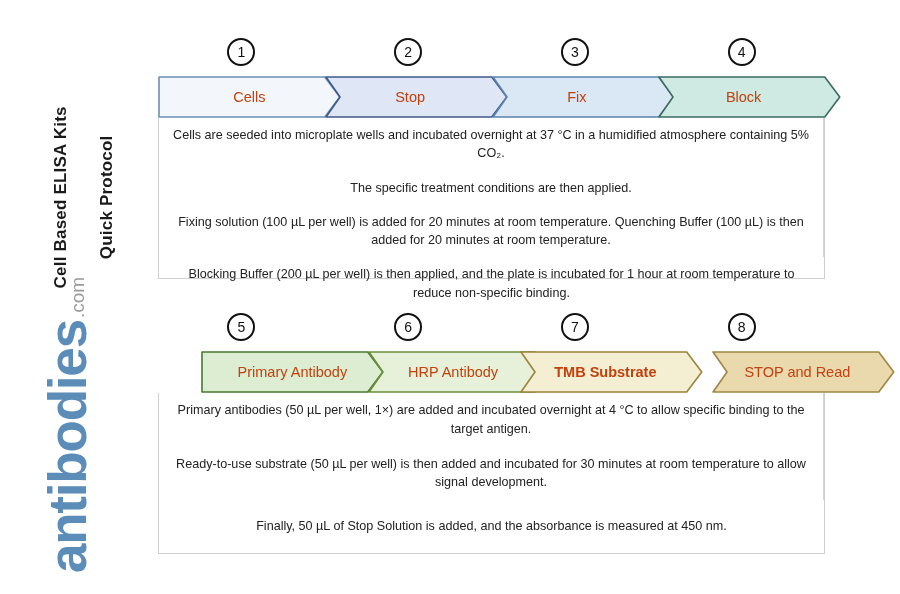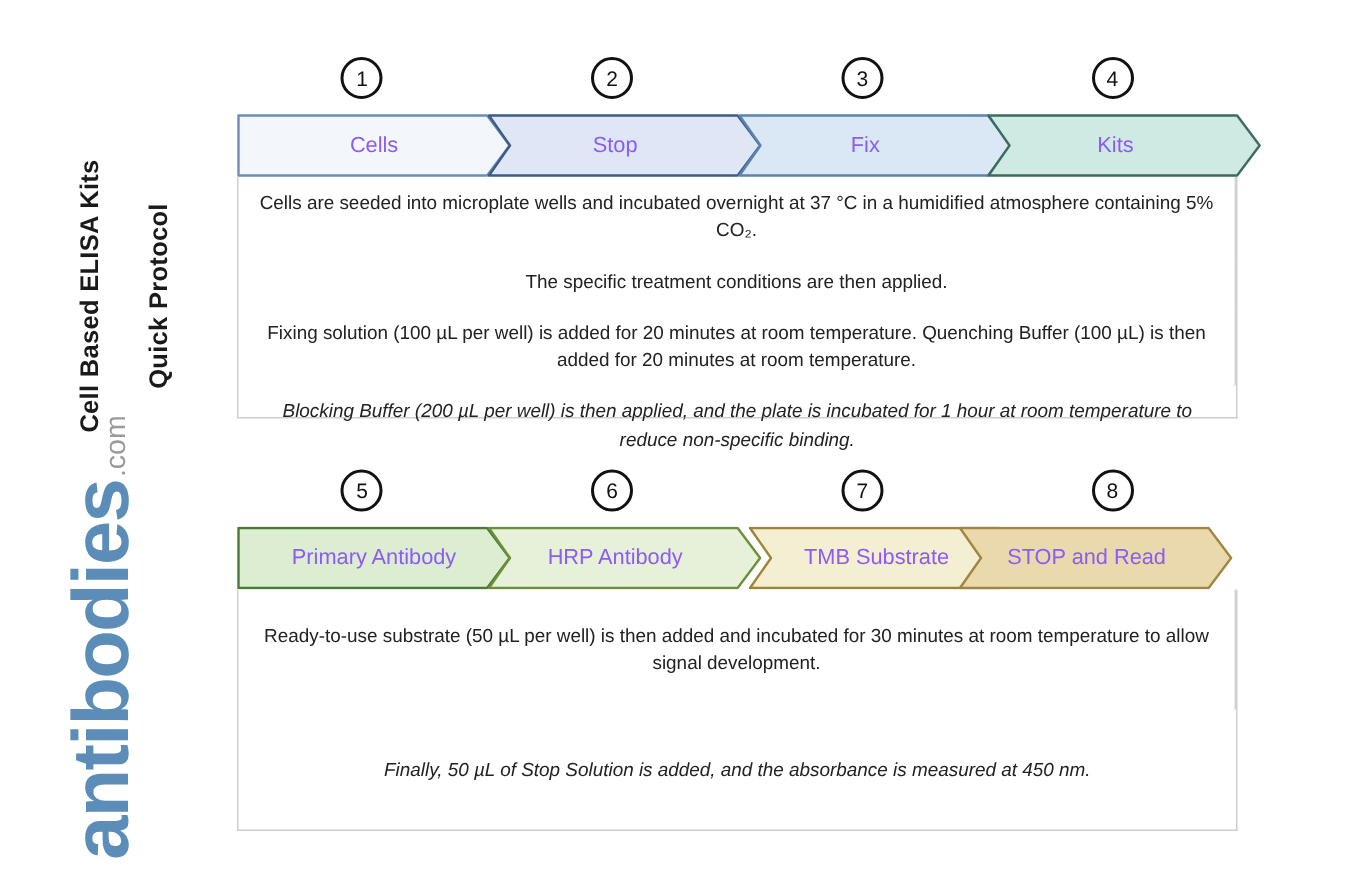--- a/index.html
+++ b/index.html
@@ -107,21 +107,21 @@
   }
   .chevron {
     position: absolute;
     top: 0;
     height: 42px;
     box-sizing: border-box;
     display: flex;
     align-items: center;
     justify-content: center;
     font-size: 14.5px;
-    color: #8b5cf6;
+    color: #c2410c;
     text-align: center;
   }
   .chevron span { position: relative; left: -6px; }
   .chevron.first span { left: 0px; }
 
   
   .cells-strip {
     position: relative;
     width: 667px;
     height: 161px;
@@ -134,21 +134,21 @@
   }
   .cell {
     flex: 1 1 0;
     border-right: 1px solid #d4d4d4;
     box-sizing: border-box;
     display: flex;
     align-items: center;
     justify-content: center;
     padding: 8px 14px;
   }
-  .cell:last-child { border-right: none; font-style: italic; }
+  .cell:last-child { border-right: none; }
   .cell p {
     margin: 0;
     font-size: 12.6px;
     line-height: 1.45;
     color: #222222;
     text-align: center;
   }
 </style>
 </head>
 <body>
@@ -195,21 +195,21 @@
       <div class="chevron" style="left: 333.5px; width: 182.75px; text-align: center;">
         <svg width="182.75" height="42" viewBox="0 0 182.75 42" style="position: absolute; left: 0px; top: 0px;">
           <path d="M1,1 L166.75,1 L181.75,21 L166.75,41 L1,41 L15,21 Z" fill="#dae7f5" stroke="#5b83ad" stroke-width="1.6" stroke-linejoin="round"></path>
         </svg>
         <span>Fix</span>
       </div>
       <div class="chevron" style="left: 500.25px; width: 182.75px;">
         <svg width="182.75" height="42" viewBox="0 0 182.75 42" style="position: absolute; left: 0px; top: 0px;">
           <path d="M1,1 L166.75,1 L181.75,21 L166.75,41 L1,41 L15,21 Z" fill="#cfeae2" stroke="#3d6b61" stroke-width="1.6" stroke-linejoin="round"></path>
         </svg>
-        <span>Kits</span>
+        <span>Block</span>
       </div>
     </div>
   <div class="cells-strip">
       <div class="cell">
         <p>Cells are seeded into microplate wells and incubated overnight at 37 °C in a humidified atmosphere containing 5% CO₂.</p>
       </div>
       <div class="cell">
         <p>The specific treatment conditions are then applied.</p>
       </div>
       <div class="cell">
@@ -229,47 +229,50 @@
       <div class="num-circle" style="left: 236.125px;">
         <span>6</span>
       </div>
       <div class="num-circle" style="left: 402.875px;">
         <span>7</span>
       </div>
       <div class="num-circle" style="left: 569.625px;">
         <span>8</span>
       </div>
     </div>
-  <div class="chevron-strip" style="z-index: 2;">
+  <div class="chevron-strip" style="z-index: 2; margin-left: 43px;">
       <div class="chevron first" style="left: 0px; width: 182.75px;">
         <svg width="182.75" height="42" viewBox="0 0 182.75 42" style="position: absolute; left: 0px; top: 0px;">
           <path d="M1,1 L166.75,1 L181.75,21 L166.75,41 L1,41 Z" fill="#dcedd2" stroke="#4a7a33" stroke-width="1.6" stroke-linejoin="round"></path>
         </svg>
         <span>Primary Antibody</span>
       </div>
       <div class="chevron" style="left: 166.75px; width: 182.75px; text-align: right;">
         <svg width="182.75" height="42" viewBox="0 0 182.75 42" style="position: absolute; left: 0px; top: 0px;">
           <path d="M1,1 L166.75,1 L181.75,21 L166.75,41 L1,41 L15,21 Z" fill="#e7f1da" stroke="#6b8f3a" stroke-width="1.6" stroke-linejoin="round"></path>
         </svg>
         <span>HRP Antibody</span>
       </div>
-      <div class="chevron" style="left: 341px; width: 182.75px;">
+      <div class="chevron" style="left: 319px; width: 182.75px; font-weight: bold;">
         <svg width="182.75" height="42" viewBox="0 0 182.75 42" style="position: absolute; left: 0px; top: 0px;">
           <path d="M1,1 L166.75,1 L181.75,21 L166.75,41 L1,41 L15,21 Z" fill="#f4eed2" stroke="#9c8438" stroke-width="1.6" stroke-linejoin="round"></path>
         </svg>
         <span>TMB Substrate</span>
       </div>
-      <div class="chevron" style="left: 481px; width: 182.75px;">
+      <div class="chevron" style="left: 511px; width: 182.75px;">
         <svg width="182.75" height="42" viewBox="0 0 182.75 42" style="position: absolute; left: 0px; top: 0px;">
           <path d="M1,1 L166.75,1 L181.75,21 L166.75,41 L1,41 L15,21 Z" fill="#ebd9ae" stroke="#a08643" stroke-width="1.6" stroke-linejoin="round"></path>
         </svg>
         <span>STOP and Read</span>
       </div>
     </div>
   <div class="cells-strip">
       <div class="cell">
+        <p>Primary antibodies (50 µL per well, 1×) are added and incubated overnight at 4 °C to allow specific binding to the target antigen.</p>
+      </div>
+      <div class="cell">
         <p>Ready-to-use substrate (50 µL per well) is then added and incubated for 30 minutes at room temperature to allow signal development.</p>
       </div>
       <div class="cell">
         <p>Finally, 50 µL of Stop Solution is added, and the absorbance is measured at 450 nm.</p>
       </div>
     </div>
 </div>
 
 </body></html>

